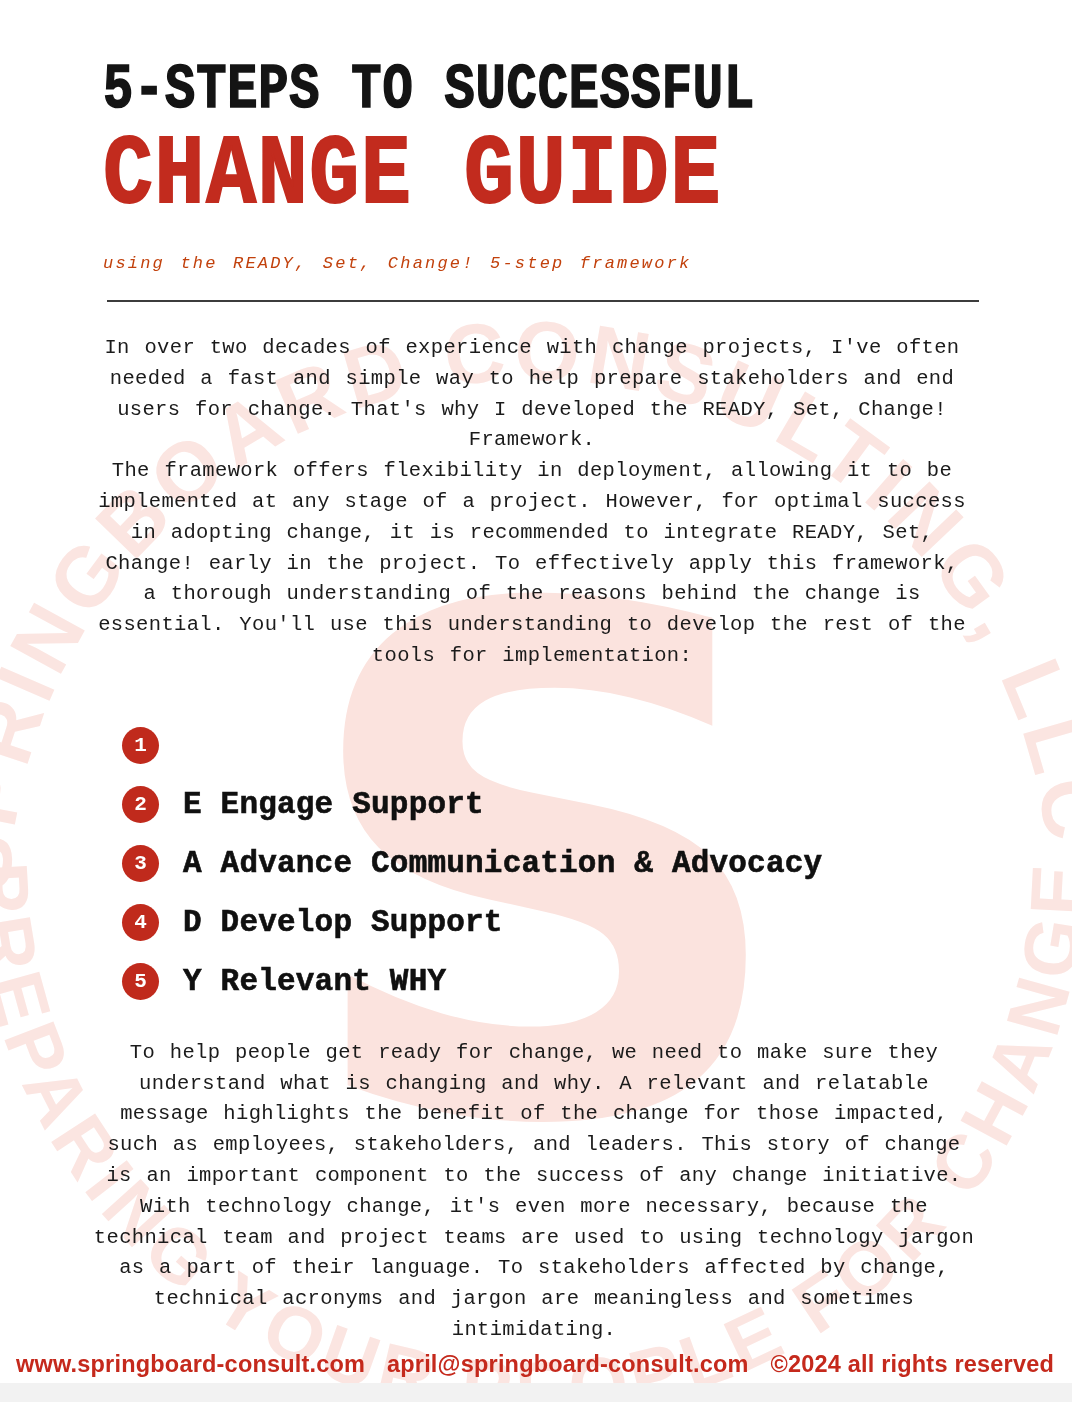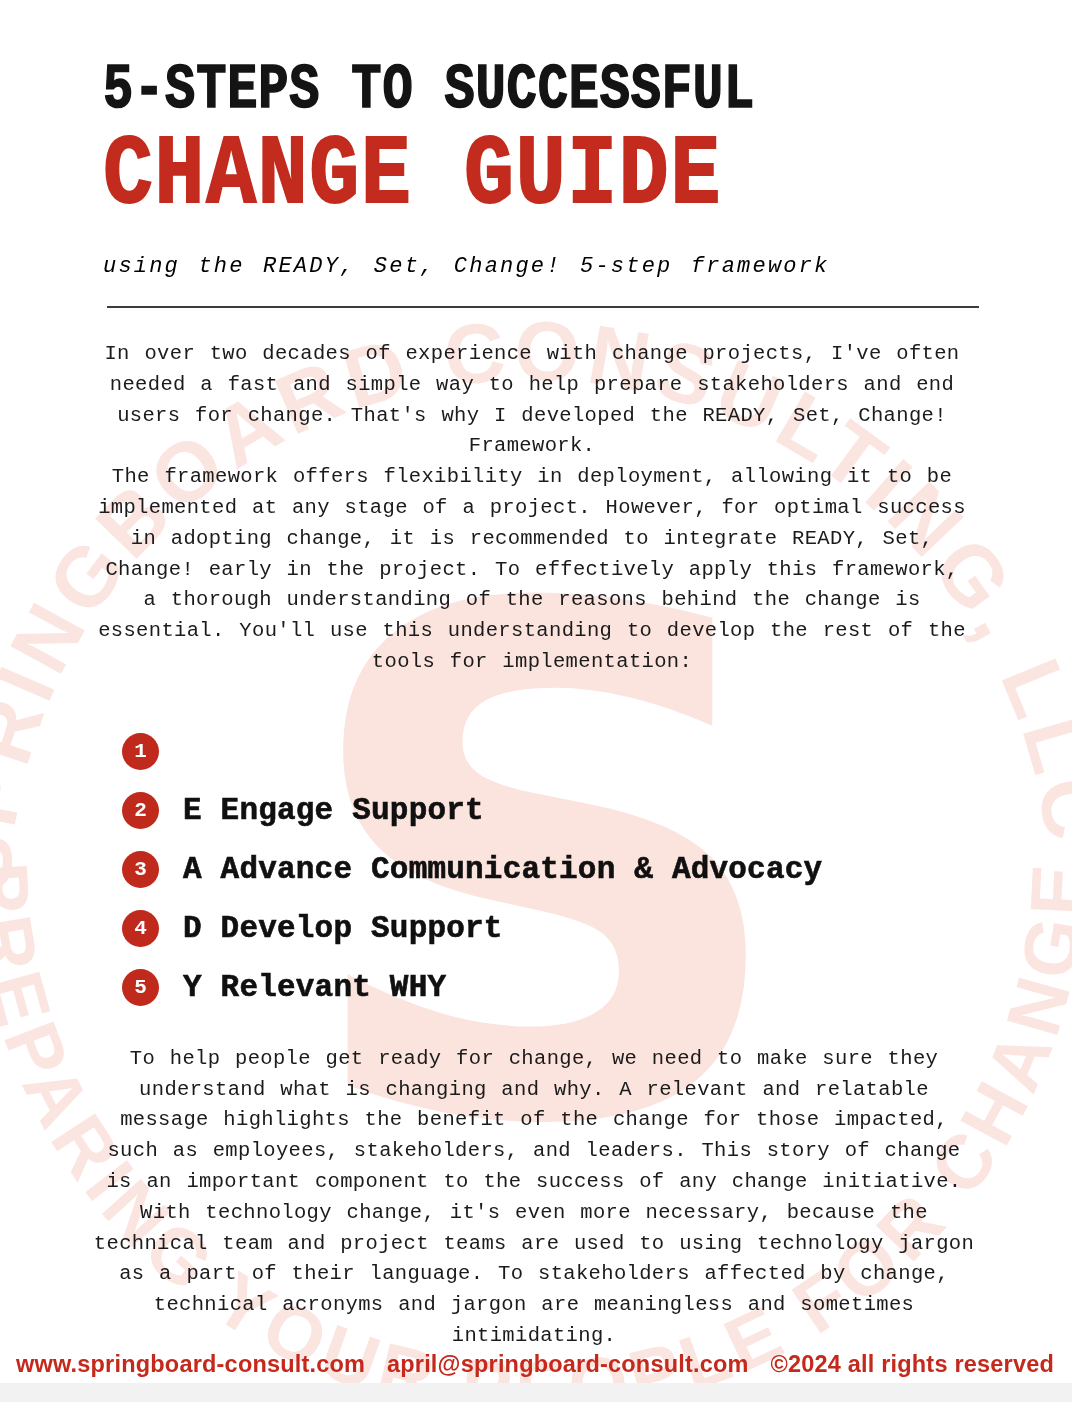--- a/index.html
+++ b/index.html
@@ -50,24 +50,24 @@
     font-size: 99px; line-height: 96px; font-weight: 700;
     color: #c22b1e;
     letter-spacing: 2px;
     transform: scaleX(0.84); transform-origin: left center;
     -webkit-text-stroke: 2px #c22b1e;
     white-space: nowrap;
   }
   .subtitle {
     margin-top: 30px;
     font-style: italic;
-    font-size: 22px;
+    font-size: 17px;
     letter-spacing: 2.2px;
     word-spacing: 3px;
-    color: #000000;
+    color: #c2410c;
   }
   .rule {
     margin-top: 27px;
     width: 872px;
     border: none;
     border-top: 2px solid #3c3c3c;
   }
 
   .intro {
     margin: 31px 88px 0 92px;

